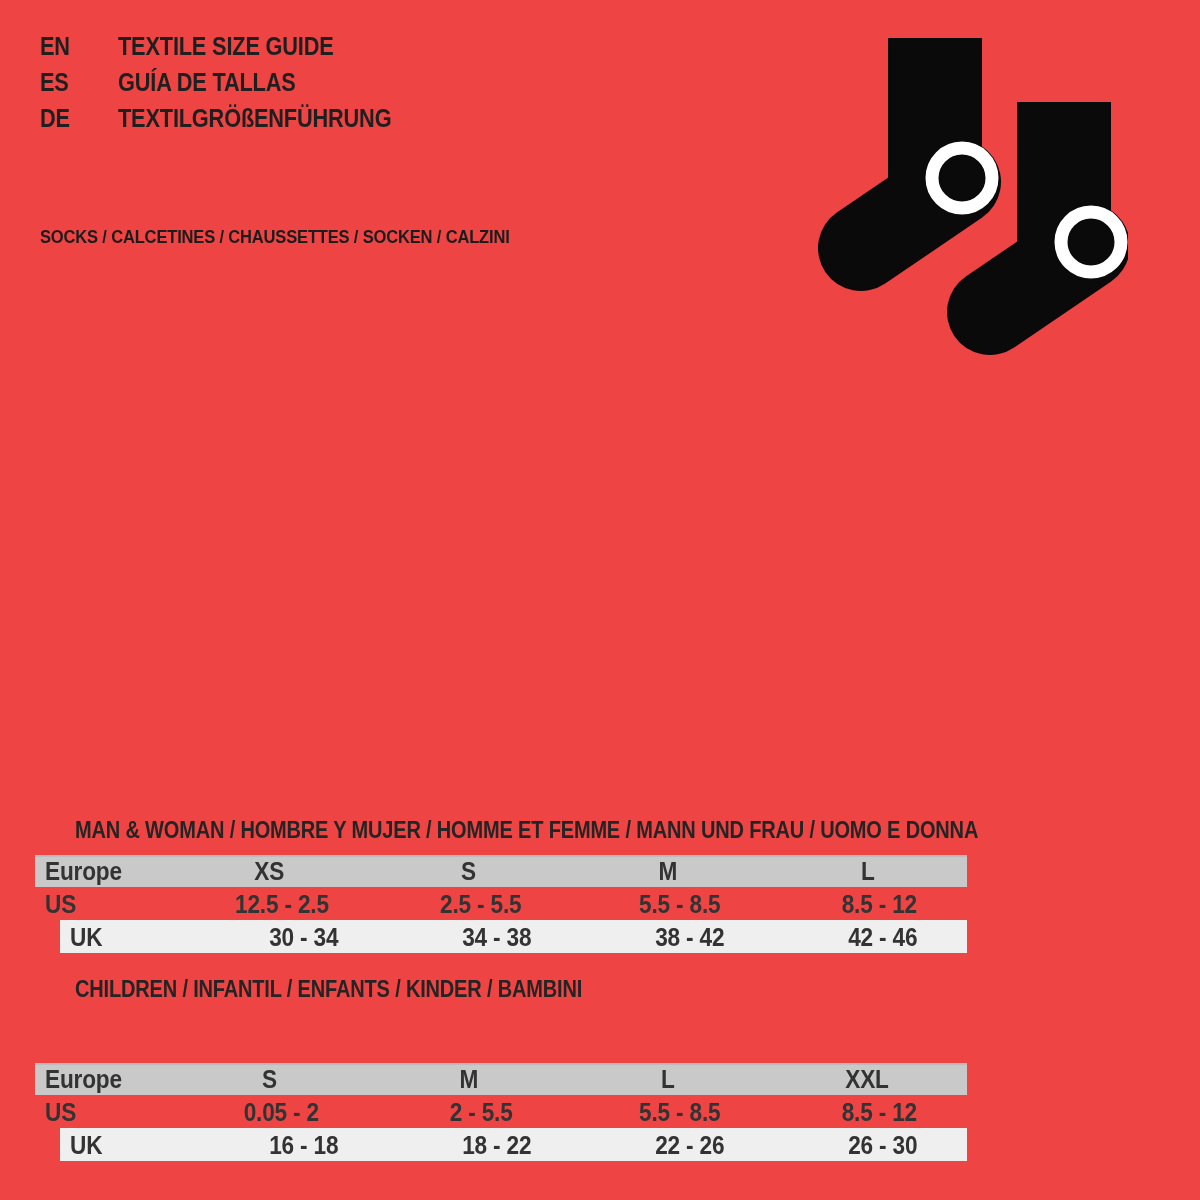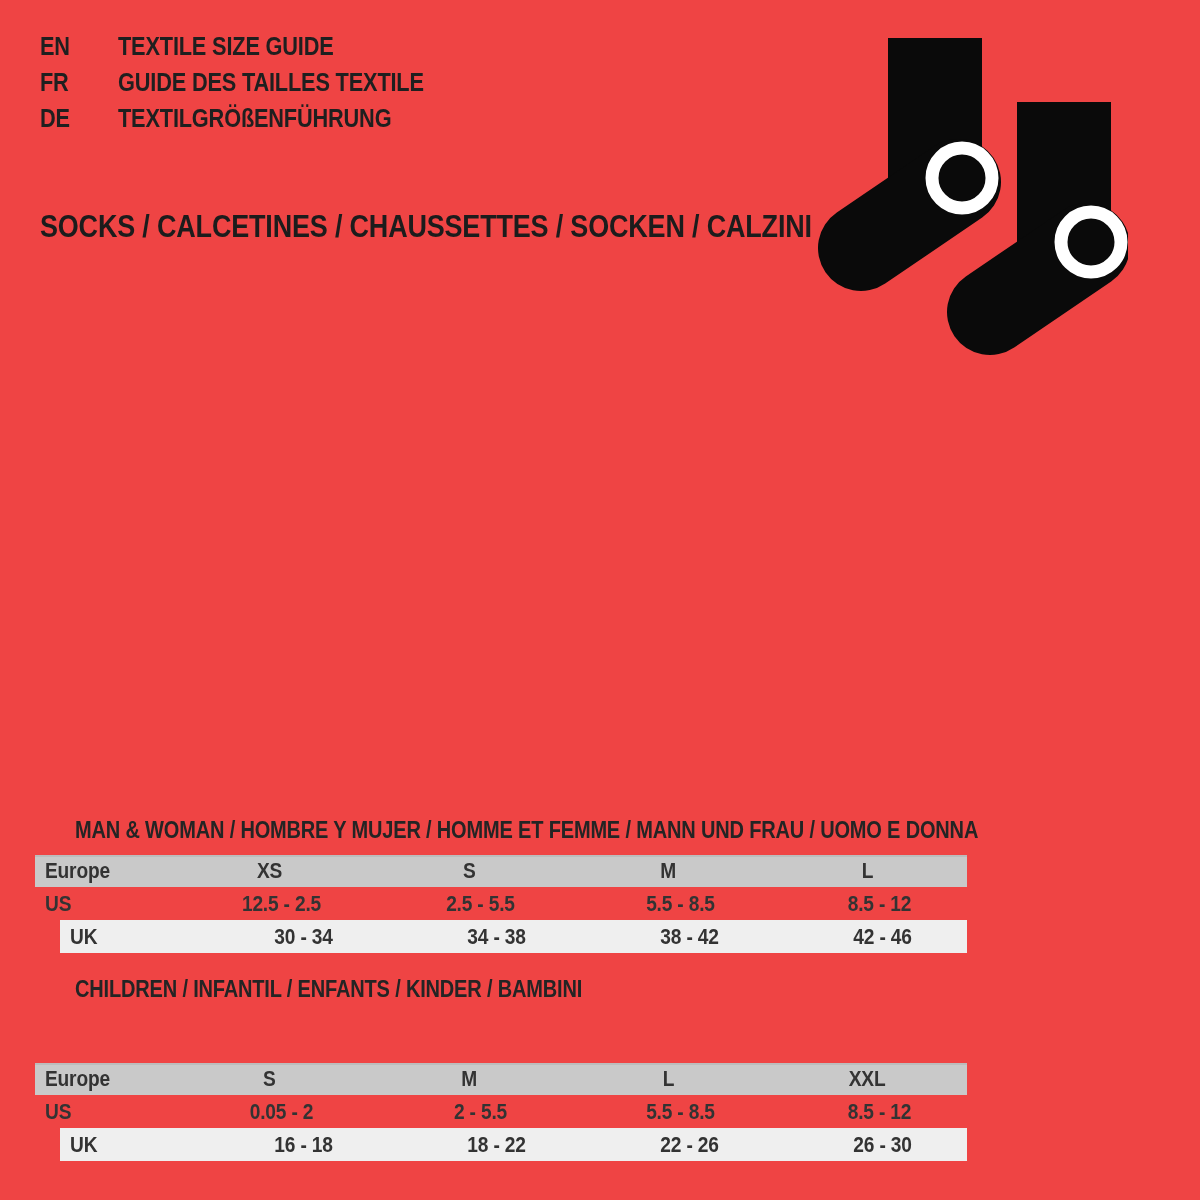--- a/index.html
+++ b/index.html
@@ -13,54 +13,54 @@
   .cx { display:inline-block; transform:scaleX(0.87); white-space:nowrap; letter-spacing:-0.2px; }
   .ox-l { transform-origin:0 50%; }
   .ox-c { transform-origin:50% 50%; }
 
   
   .lang-list { position:absolute; left:40px; top:28px; }
   .lang-row { display:flex; align-items:center; height:36px; font-size:25px; color:#1f1f1f; }
   .lang-code { flex:0 0 78px; width:78px; }
 
   
-  .product-line { position:absolute; left:40px; top:211px; height:32px; display:flex; align-items:center; font-size:31px; color:#1c1c1c; }
+  .product-line { position:absolute; left:40px; top:221px; height:32px; display:flex; align-items:center; font-size:19px; color:#1c1c1c; }
 
   
   .socks-svg { position:absolute; left:818px; top:36px; }
 
   
   .section-heading { position:absolute; left:40px; height:28px; display:flex; align-items:center; font-size:23px; color:#242424;margin-left:35px; }
   .heading-mw { top:816px; }
   .heading-ch { top:975px; }
 
   
   .size-table { position:absolute; left:35px; width:932px; }
   .table-mw { top:855px; }
   .table-ch { top:1063px; }
   .trow { display:grid; grid-template-columns:135px 1fr 1fr 1fr 1fr; align-items:center; }
   .thead { height:32px; background:#c9c9c9; box-shadow:inset 0 2px 0 #bcbcbc; }
   .tdata { height:33px;gap:24px; }
   .alt { background:#efefef;margin-left:25px; }
-  .cell { font-size:22px; text-align:center; color:#333333; line-height:1;text-decoration:underline; }
+  .cell { font-size:26px; text-align:center; color:#333333; line-height:1;text-decoration:underline; }
   .cell.lab { text-align:left; padding-left:10px; }
 </style>
 </head>
 <body>
 
 <div class="page">
 
   <div class="lang-list">
     <div class="lang-row">
       <span class="lang-code"><span class="cx ox-l">EN</span></span>
       <span class="cx ox-l">TEXTILE SIZE GUIDE</span>
     </div>
     <div class="lang-row">
-      <span class="lang-code"><span class="cx ox-l">FR</span></span>
-      <span class="cx ox-l">GUIDE DES TAILLES TEXTILE</span>
+      <span class="lang-code"><span class="cx ox-l">ES</span></span>
+      <span class="cx ox-l">GUÍA DE TALLAS</span>
     </div>
     <div class="lang-row">
       <span class="lang-code"><span class="cx ox-l">DE</span></span>
       <span class="cx ox-l">TEXTILGRÖßENFÜHRUNG</span>
     </div>
   </div>
 
   <div class="product-line">
     <span class="cx ox-l">SOCKS / CALCETINES / CHAUSSETTES / SOCKEN / CALZINI</span>
   </div>

